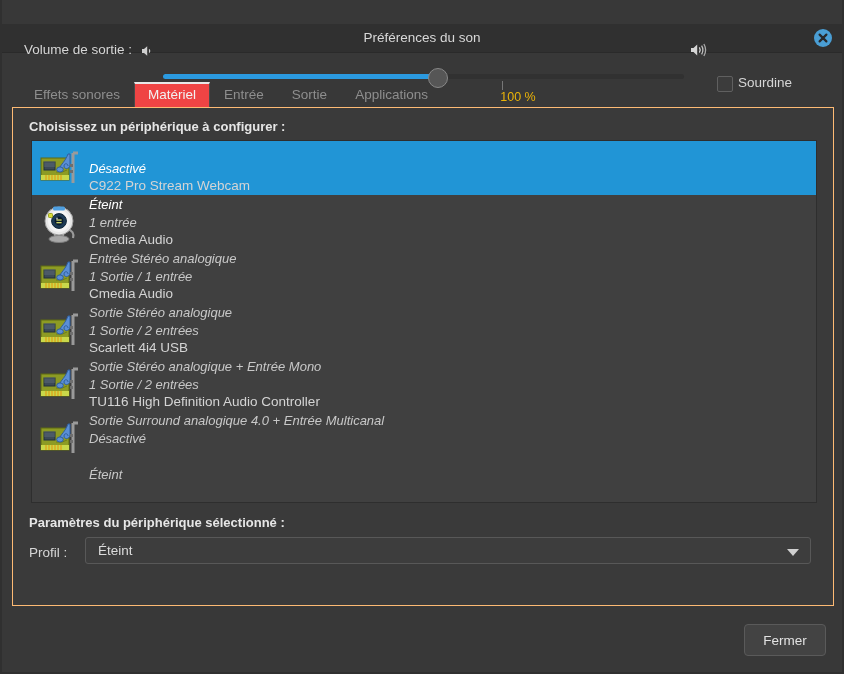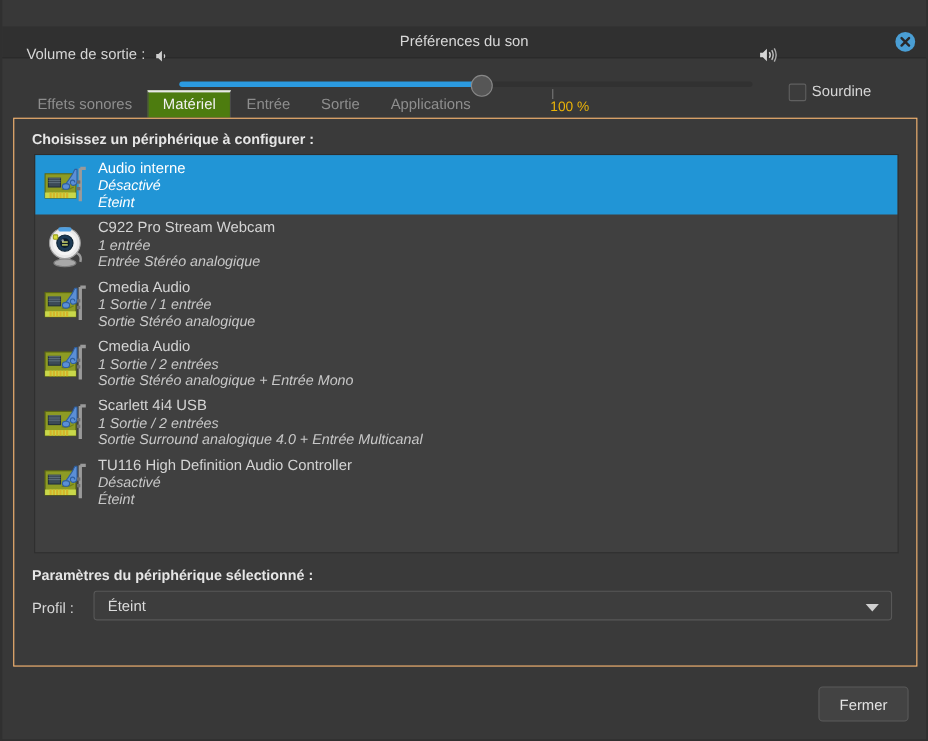--- a/index.html
+++ b/index.html
@@ -152,21 +152,21 @@
     display: inline-block;
     padding: 4px 13px 5px 13px;
     font-size: 13.5px;
     color: #8e8e8e;
     cursor: pointer;
     border: 1px solid transparent;
     border-bottom: none;
   }
   .tab.active {
     color: #f2f2f2;
-    background: #4d7c0f;
+    background: #ef4444;
     border: 1px solid #4a4a4a;
     border-top: 2px solid #e8e8e8;
     border-bottom: none;
     padding-top: 3px;
   }
 
   
   #content {
     position: absolute;
     left: 10px;
@@ -218,20 +218,21 @@
     line-height: 1.18;
   }
   .device-name {
     font-size: 13.5px;
     color: #d4d4d4;
   }
   .device-sub {
     font-size: 13px;
     font-style: italic;
     color: #c8c8c8;
+    margin-top: 21px;
   }
   .device-row.selected .device-name,
   .device-row.selected .device-sub {
     color: #ffffff;
   }
 
   #params-label {
     position: absolute;
     left: 16px;
     top: 407px;

